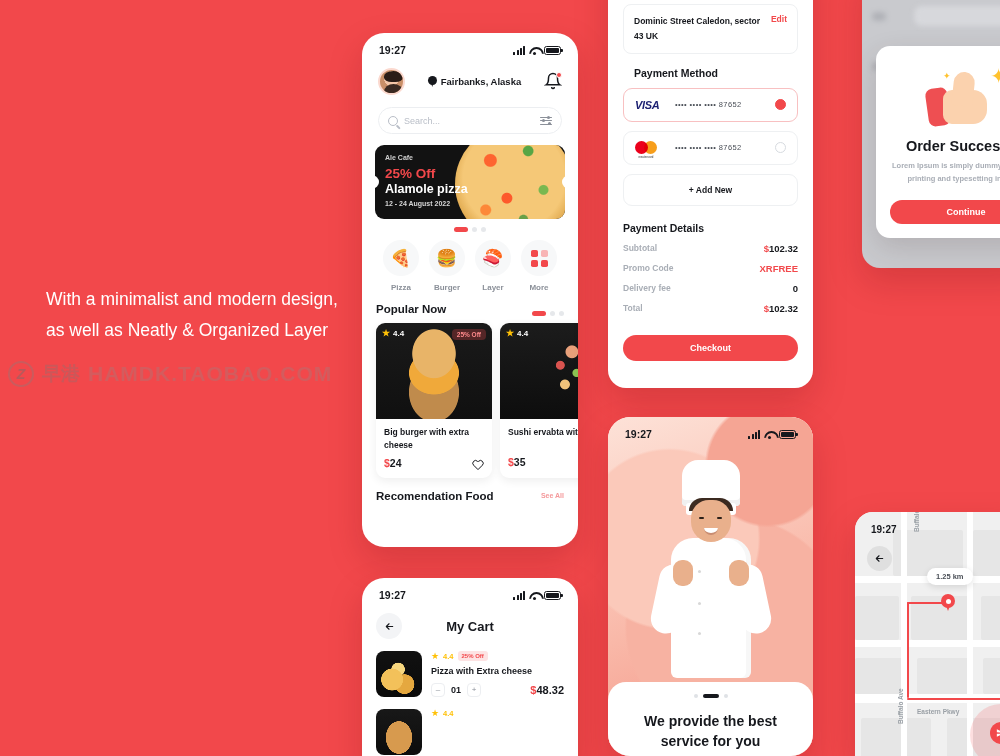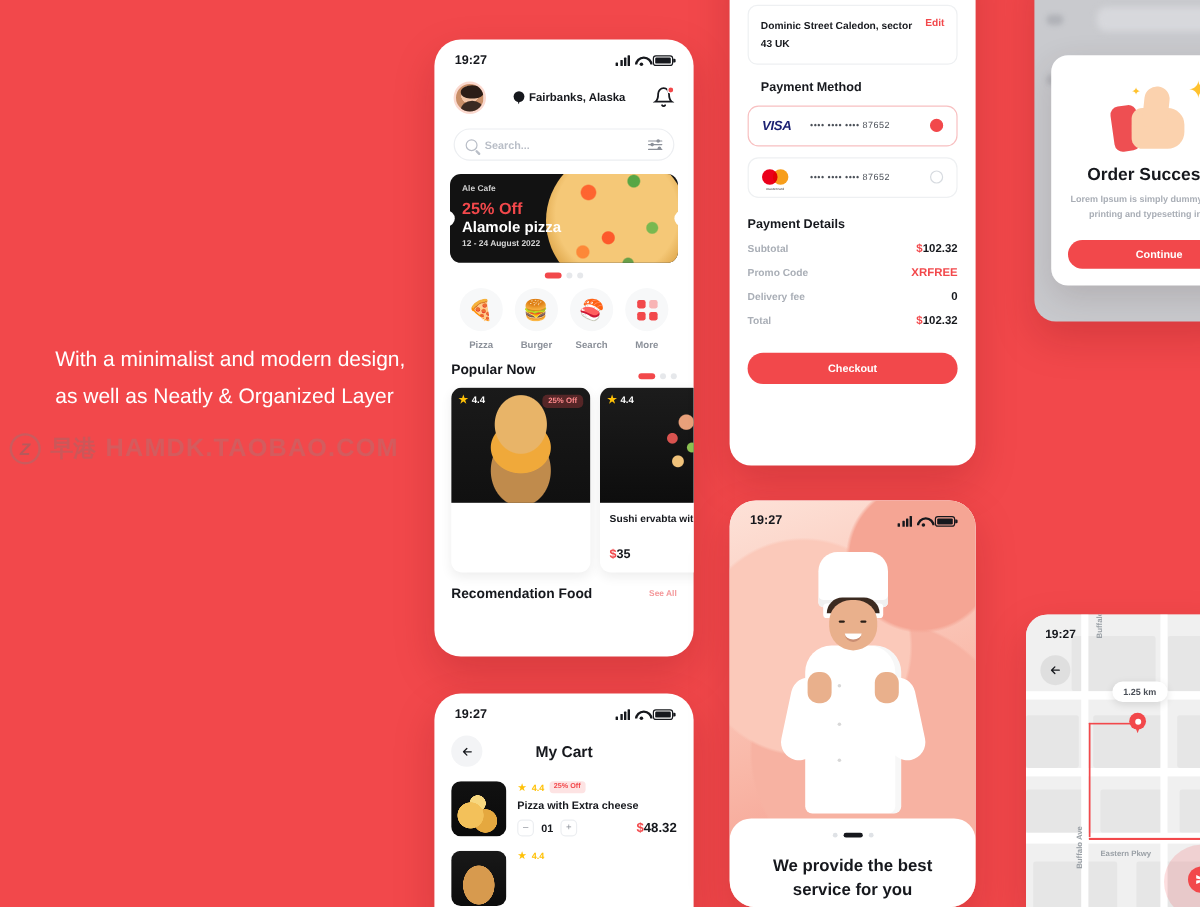--- a/index.html
+++ b/index.html
@@ -84,21 +84,21 @@
   .bell { width: 18px; height: 19px; position: relative; flex:0 0 auto; }
   .bell svg { width:18px; height:18px; display:block; }
   .bell .dot { position:absolute; right:0px; top:0px; width:6px;height:6px;border-radius:50%;background:#F2484B;border:1.2px solid #fff;}
   .search {
     margin: 12px 16px 0 16px; height: 27px; border-radius: 14px;
     border: 1px solid #eceef1; display: flex; align-items: center; gap: 6px;
     padding: 0 9px;
   }
   .mag { width:10px;height:10px;border:1.5px solid #b9bec7;border-radius:50%;position:relative;flex:0 0 auto;}
   .mag::after{content:"";position:absolute;right:-3px;bottom:-2.5px;width:4.5px;height:1.5px;background:#b9bec7;transform:rotate(45deg);border-radius:1px;}
-  .search-ph { flex:1; font-size: 9px; color:#b9bec7; font-weight:700; }
+  .search-ph { flex:1; font-size: 9px; color:#b9bec7; font-weight:400; }
   .filter { width:12px;height:10px;position:relative;flex:0 0 auto;}
   .filter i{position:absolute;left:0;height:1.4px;width:12px;background:#8b9099;border-radius:1px;}
   .filter i:nth-child(1){top:1px}.filter i:nth-child(2){top:4.5px}.filter i:nth-child(3){top:8px}
   .filter b{position:absolute;width:3px;height:3px;border-radius:50%;background:#8b9099;}
   .filter b:nth-child(4){left:7px;top:0px}.filter b:nth-child(5){left:2px;top:3.4px}.filter b:nth-child(6){left:8px;top:6.8px}
 
   .promo {
     margin: 11px 13px 0 13px; height: 74px; border-radius: 9px; position: relative;
     overflow: hidden; background: #121212;
   }
@@ -401,21 +401,21 @@
       <div class="cat">
         <div class="cat-ic">🍕</div>
         <div class="cat-lb">Pizza</div>
       </div>
       <div class="cat">
         <div class="cat-ic">🍔</div>
         <div class="cat-lb">Burger</div>
       </div>
       <div class="cat">
         <div class="cat-ic">🍣</div>
-        <div class="cat-lb">Search</div>
+        <div class="cat-lb">Layer</div>
       </div>
       <div class="cat">
         <div class="cat-ic">
           <span class="more-grid">
               <i></i>
               <i></i>
               <i></i>
               <i></i>
             </span>
         </div>
@@ -433,20 +433,31 @@
     </div>
 
     <div class="cards">
       <div class="card">
         <div class="card-img burger">
           <span class="badge-rate">
             <span class="star">★</span>
             <span>4.4</span>
           </span>
           <span class="badge-off">25% Off</span>
+        </div>
+        <div class="card-body">
+          <div class="card-name">Big burger with extra cheese</div>
+          <div class="card-foot">
+            <span class="card-price"><span>$</span><em style="font-style:normal">24</em></span>
+            <span class="heart">
+              <svg viewBox="0 0 24 24" fill="none" stroke="#16181d" stroke-width="2">
+                  <path d="M20.8 4.6a5.5 5.5 0 0 0-7.8 0L12 5.7l-1-1.1a5.5 5.5 0 0 0-7.8 7.8l8.8 8.8 8.8-8.8a5.5 5.5 0 0 0 0-7.8z"></path>
+                </svg>
+            </span>
+          </div>
         </div>
       </div>
       <div class="card">
         <div class="card-img sushi">
           <span class="badge-rate">
             <span class="star">★</span>
             <span>4.4</span>
           </span>
 
         </div>
@@ -543,20 +554,21 @@
         <span class="mc">
             <i></i>
             <i></i>
             <b>mastercard</b>
           </span>
       </span>
       <span class="pm-num">•••• •••• •••• 87652</span>
       <span class="radio"></span>
     </div>
 
+    <div class="addnew">+ Add New</div>
 
     <div class="pd-title">Payment Details</div>
 
     <div class="pd-row">
       <span class="pd-k">Subtotal</span>
       <span class="pd-v"><span class="cur">$</span><em style="font-style:normal">102.32</em></span>
     </div>
     <div class="pd-row">
       <span class="pd-k">Promo Code</span>
       <span class="pd-v red">XRFREE</span>

